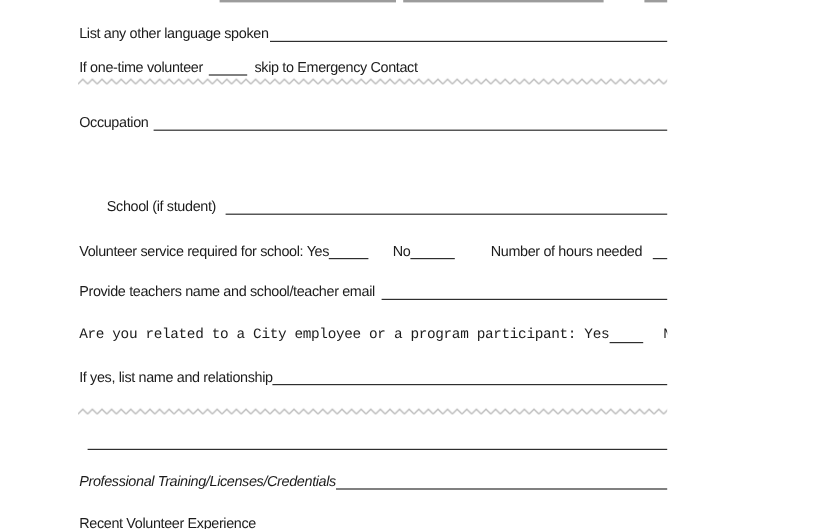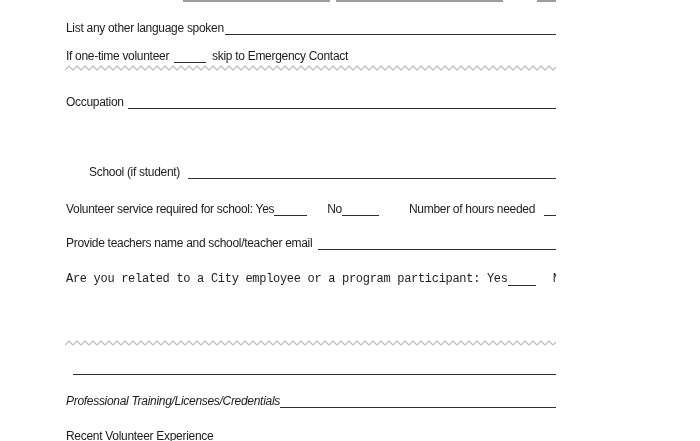--- a/index.html
+++ b/index.html
@@ -79,20 +79,24 @@
     <span class="fill" style="margin-left:6px;"></span>
   </div>
 
   <div class="row" style="top:272px;font-family:Liberation Mono, monospace;">
     <span class="lbl">Are you related to a City employee or a program participant: Yes</span>
     <span class="blank" style="width:28px;"></span>
     <span class="lbl" style="margin-left:17px;">No</span>
     <span class="blank" style="width:31px;margin-left:7px;"></span>
   </div>
 
+  <div class="row" style="top:307px;width:554px;">
+    <span class="lbl">If yes, list name and relationship</span>
+    <span class="fill"></span>
+  </div>
 
   <svg class="zig" style="top:339px;left:65px;" width="585" height="8">
     <rect x="0" y="0" width="585" height="8" fill="url(#zz)"></rect>
   </svg>
 
   <div class="row" style="top:361px;width:566px;">
     <span class="fill" style="margin-left:7px;"></span>
   </div>
 
   <div class="row" style="top:394px;width:570px;font-style:italic;">

